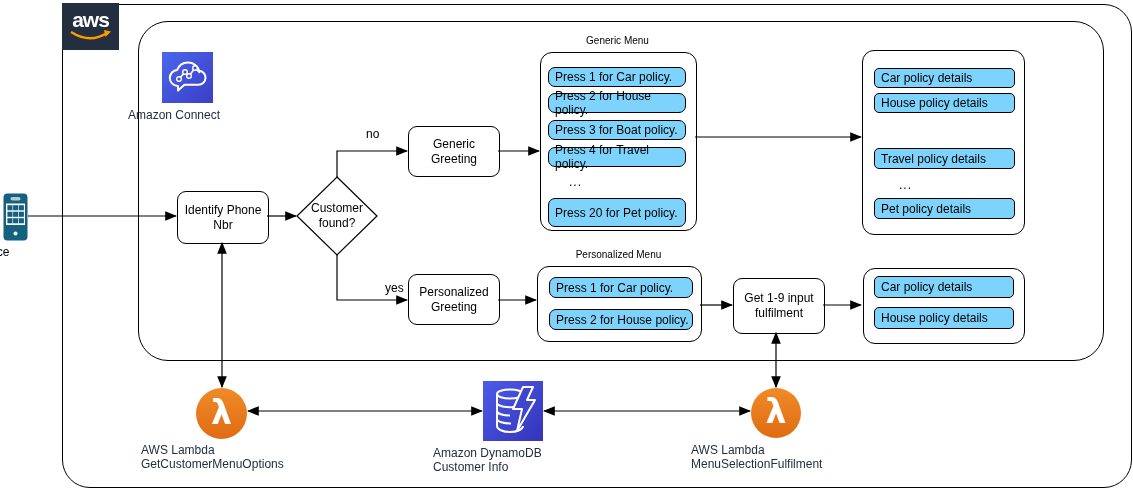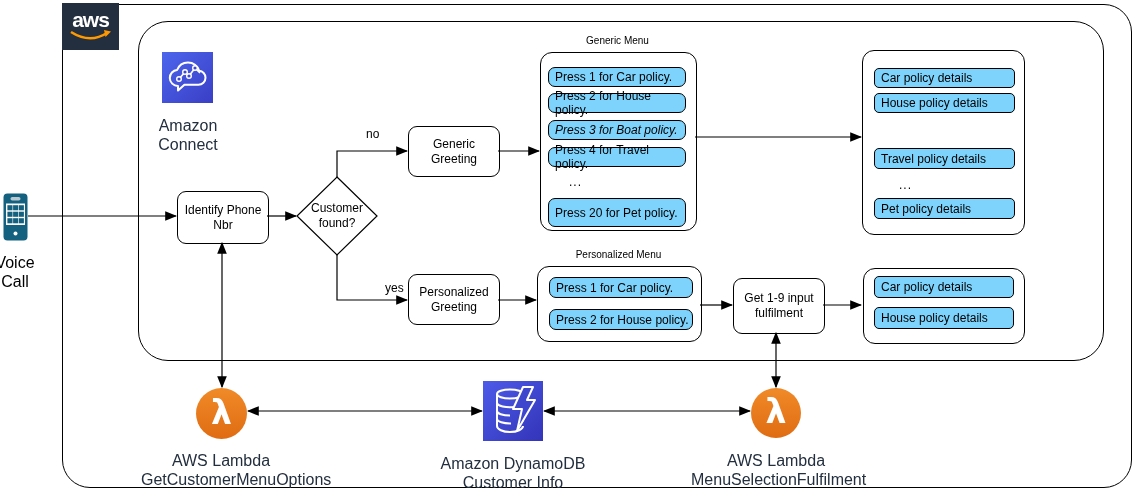--- a/index.html
+++ b/index.html
@@ -9,21 +9,21 @@
   .frame{border:1px solid #000;border-radius:28px;background:transparent;}
   .node{border:1px solid #000;border-radius:9px;background:#fff;display:flex;
         align-items:center;justify-content:center;text-align:center;
         font-size:12px;line-height:1.25;white-space:pre-line;z-index:3;}
   .group{border:1px solid #000;border-radius:12px;background:#fff;z-index:2;}
   .item{position:absolute;border:1px solid #000;border-radius:7px;background:#7dd3fc;
         font-size:12px;display:flex;align-items:center;padding-left:6px;box-sizing:border-box;}
   .item.sq{border-radius:5px;text-align:center;}
   .gtitle{position:absolute;font-size:10px;text-align:center;z-index:2;}
   .dots{position:absolute;font-size:12px;letter-spacing:1px;}
-  .caption{font-size:16px;line-height:1.16;text-align:center;white-space:pre-line;z-index:3;margin-top:8px;}
+  .caption{font-size:12px;line-height:1.16;text-align:left;white-space:pre-line;z-index:3;}
   .svc-caption{color:#232F3E;}
   .edge-label{position:absolute;font-size:12px;background:#fff;padding:0 2px;z-index:5;}
   .dtext{position:absolute;font-size:12px;line-height:1.25;text-align:center;
          white-space:pre-line;z-index:5;}
   #edges{position:absolute;left:0;top:0;z-index:4;pointer-events:none;}
   
   .awslogo{left:62px;top:3px;width:57px;height:47px;background:#232F3E;z-index:6;
            display:flex;flex-direction:column;align-items:center;}
   .awslogo .awstext{color:#fff;font-weight:bold;font-size:21px;line-height:1;
                     letter-spacing:-1px;margin-top:6px;}
@@ -100,21 +100,21 @@
   <div class="dtext" style="left:297px;top:201px;width:80px;">Customer
 found?</div>
 
   <div class="edge-label" style="left:364px;top:127px;">no</div>
   <div class="edge-label" style="left:353px;top:281px;margin-left:30px;">yes</div>
 
   <div class="gtitle" style="left:540px;top:35px;width:155px;">Generic Menu</div>
   <div class="abs group" style="left:540px;top:52px;width:155px;height:177px;">
     <div class="item" style="left:7px;top:14px;width:138px;height:20px;">Press 1 for Car policy.</div>
     <div class="item" style="left:7px;top:40px;width:138px;height:20px;">Press 2 for House policy.</div>
-    <div class="item" style="left:7px;top:67px;width:138px;height:20px;font-style:italic;">Press 3 for Boat policy.</div>
+    <div class="item" style="left:7px;top:67px;width:138px;height:20px;">Press 3 for Boat policy.</div>
     <div class="item" style="left:7px;top:94px;width:138px;height:20px;">Press 4 for Travel policy.</div>
     <div class="dots" style="left:28px;top:122px;">...</div>
     <div class="item" style="left:7px;top:145px;width:138px;height:29px;">Press 20 for Pet policy.</div>
   </div>
 
   <div class="abs group" style="left:862px;top:50px;width:161px;height:183px;">
     <div class="item sq" style="left:11px;top:17px;width:141px;height:20px;">Car policy details</div>
     <div class="item sq" style="left:11px;top:42px;width:141px;height:20px;">House policy details</div>
     <div class="item sq" style="left:11px;top:97px;width:141px;height:21px;">Travel policy details</div>
     <div class="dots" style="left:36px;top:127px;">...</div>

